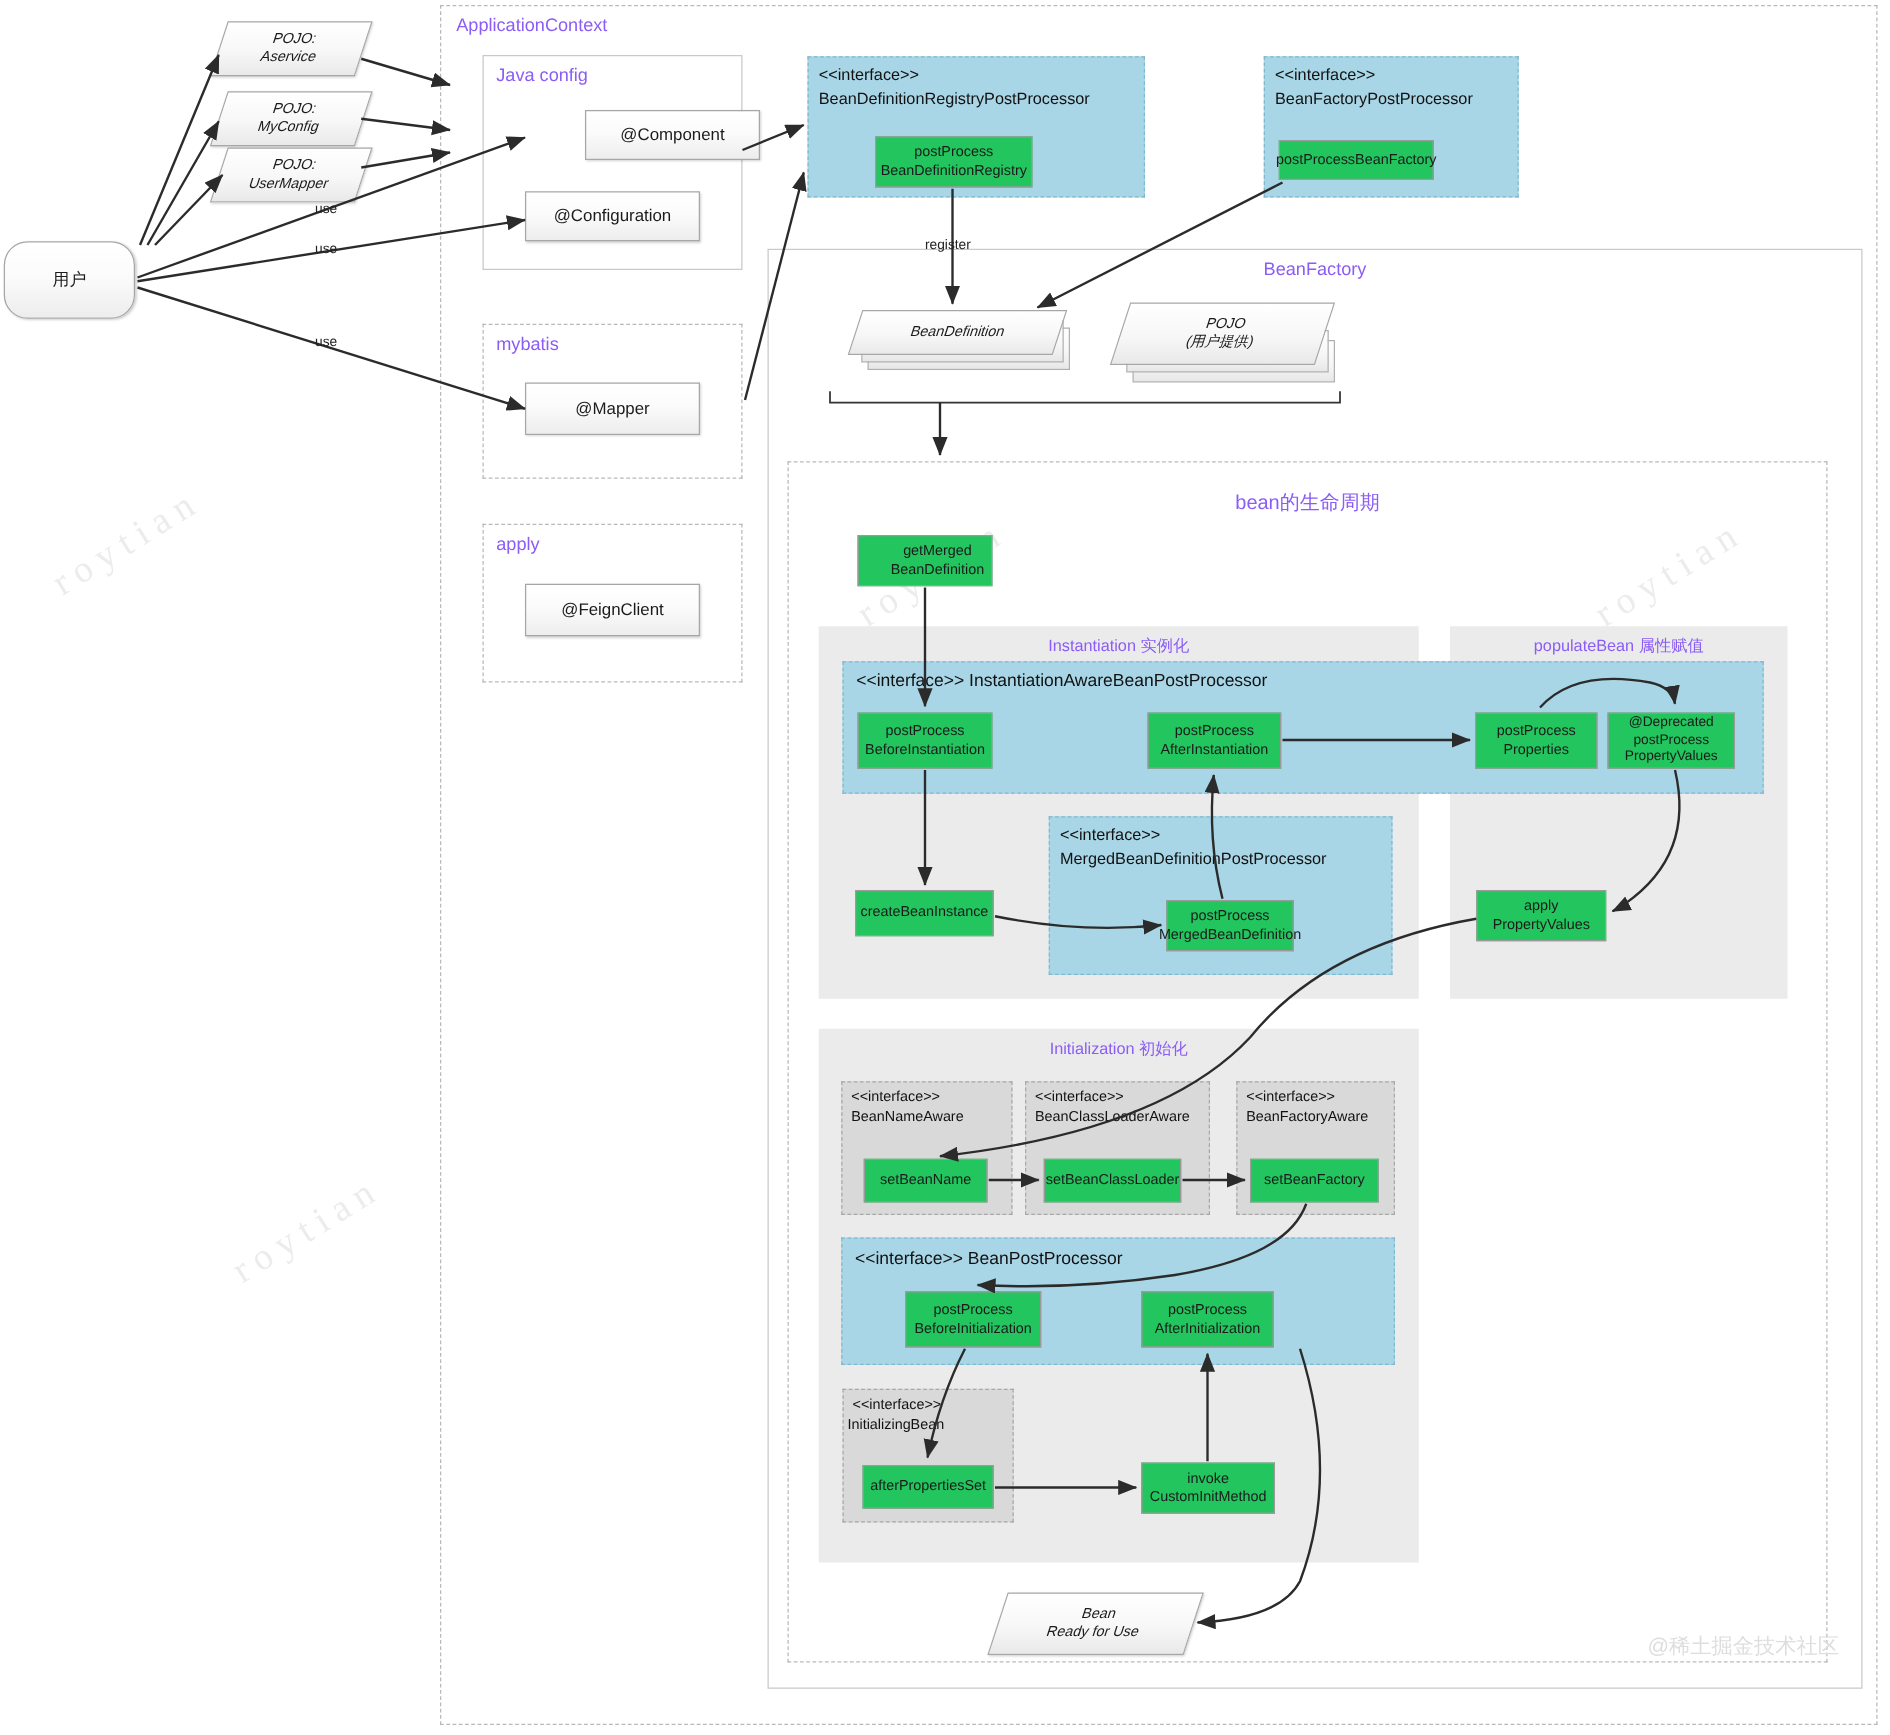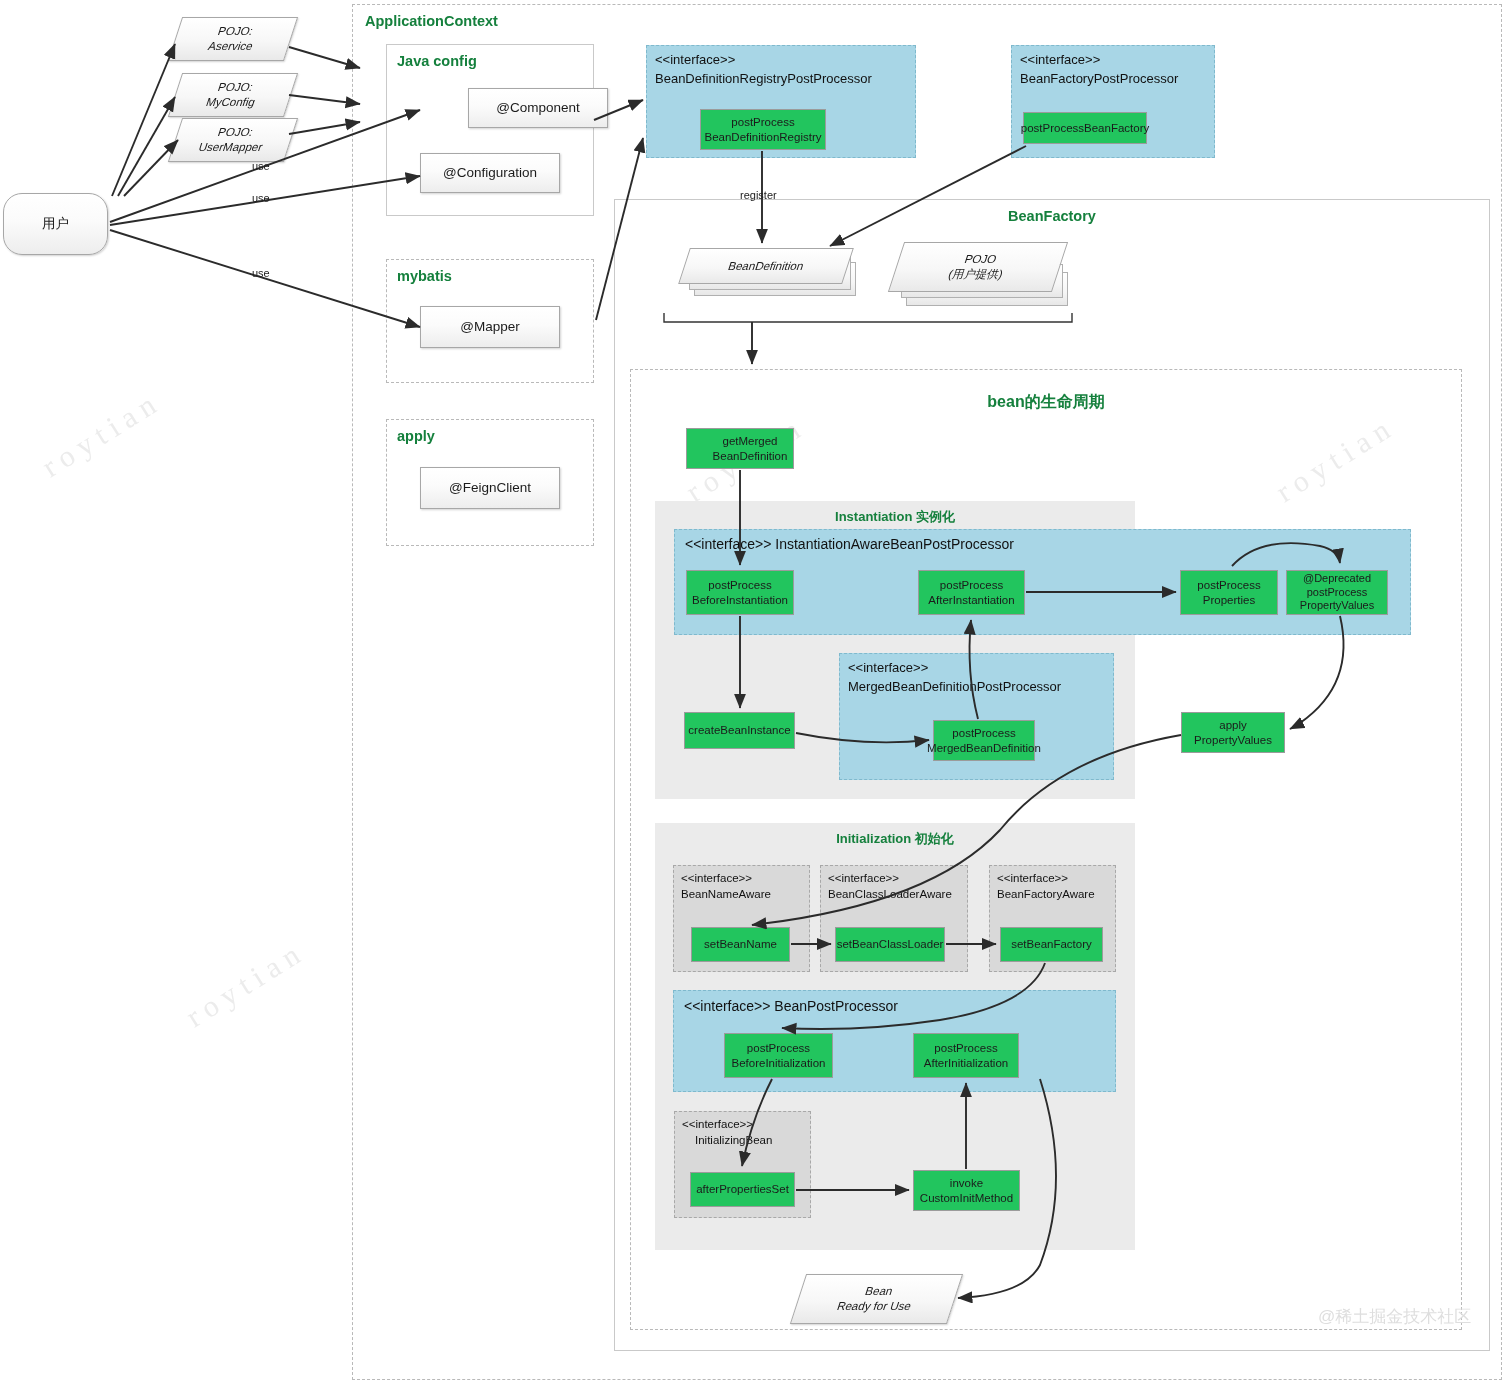--- a/index.html
+++ b/index.html
@@ -5,21 +5,21 @@
   html,body{margin:0;padding:0;background:#ffffff;}
   body{font-family:"Liberation Sans","DejaVu Sans",sans-serif;color:#1a1a1a;}
   #canvas{position:relative;width:1512px;height:1388px;overflow:hidden;background:#fff;}
 
   
   .abs{position:absolute;box-sizing:border-box;}
 
   
   .ctr-dashed{border:1px dashed #b9b9b9;background:transparent;}
   .ctr-solid{border:1px solid #c9c9c9;background:transparent;}
-  .ctr-title{position:absolute;font-size:14.5px;color:#15803d;white-space:nowrap;font-weight:bold;}
+  .ctr-title{position:absolute;font-size:14.5px;color:#8b5cf6;white-space:nowrap;}
   .ctr-title.center{left:0;right:0;text-align:center;}
 
   
   .node{
     background:linear-gradient(180deg,#ffffff 0%,#fbfbfb 45%,#ededed 100%);
     border:1px solid #a7a7a7;
     box-shadow:1px 1px 2px rgba(0,0,0,.18);
     display:flex;align-items:center;justify-content:center;text-align:center;
     font-size:11.5px;line-height:1.25;color:#1b1b1b;padding:2px 4px;
   }
@@ -166,20 +166,23 @@
     <div class="ctr-title center" style="top:22px;font-size:16px;">bean的生命周期</div>
   </div>
 
   <div class="abs node flat" style="left:686px;top:428px;width:108px;height:41px;white-space:pre-line;padding-left:24px;">getMerged
 BeanDefinition</div>
 
   <div class="abs phase" style="left:655px;top:501px;width:480px;height:298px;">
     <div class="ctr-title center" style="top:7px;font-size:13px;">Instantiation 实例化</div>
   </div>
 
+  <div class="abs phase" style="left:1160px;top:501px;width:270px;height:298px;">
+    <div class="ctr-title center" style="top:7px;font-size:13px;">populateBean 属性赋值</div>
+  </div>
 
   <div class="abs iface" style="left:674px;top:529px;width:737px;height:106px;">
     <div class="iface-label" style="left:10px;top:6px;font-size:14px;">&lt;&lt;interface&gt;&gt; InstantiationAwareBeanPostProcessor</div>
   </div>
   <div class="abs node flat" style="left:686px;top:570px;width:108px;height:45px;white-space:pre-line;">postProcess
 BeforeInstantiation</div>
   <div class="abs node flat" style="left:918px;top:570px;width:107px;height:45px;white-space:pre-line;">postProcess
 AfterInstantiation</div>
   <div class="abs node flat" style="left:1180px;top:570px;width:98px;height:45px;white-space:pre-line;">postProcess
 Properties</div>
@@ -224,21 +227,21 @@
   <div class="abs iface" style="left:673px;top:990px;width:443px;height:102px;">
     <div class="iface-label" style="left:10px;top:7px;font-size:14px;">&lt;&lt;interface&gt;&gt; BeanPostProcessor</div>
   </div>
   <div class="abs node flat" style="left:724px;top:1033px;width:109px;height:45px;white-space:pre-line;">postProcess
 BeforeInitialization</div>
   <div class="abs node flat" style="left:913px;top:1033px;width:106px;height:45px;white-space:pre-line;">postProcess
 AfterInitialization</div>
 
   <div class="abs aware" style="left:674px;top:1111px;width:137px;height:107px;">
     <div class="aware-label" style="left:7px;top:5px;">&lt;&lt;interface&gt;&gt;</div>
-    <div class="aware-label" style="left:20px;top:21px;">InitializingBean</div>
+    <div class="aware-label" style="left:3px;top:21px;">InitializingBean</div>
   </div>
   <div class="abs node flat" style="left:690px;top:1172px;width:105px;height:35px;">afterPropertiesSet</div>
 
   <div class="abs node flat" style="left:913px;top:1170px;width:107px;height:41px;white-space:pre-line;">invoke
 CustomInitMethod</div>
 
   <div class="abs" style="left:798px;top:1274px;width:155px;height:48px;">
     <div class="para" style="width:100%;height:100%;">
       <div class="para-wrap">
           <span style="white-space:pre-line;">Bean

